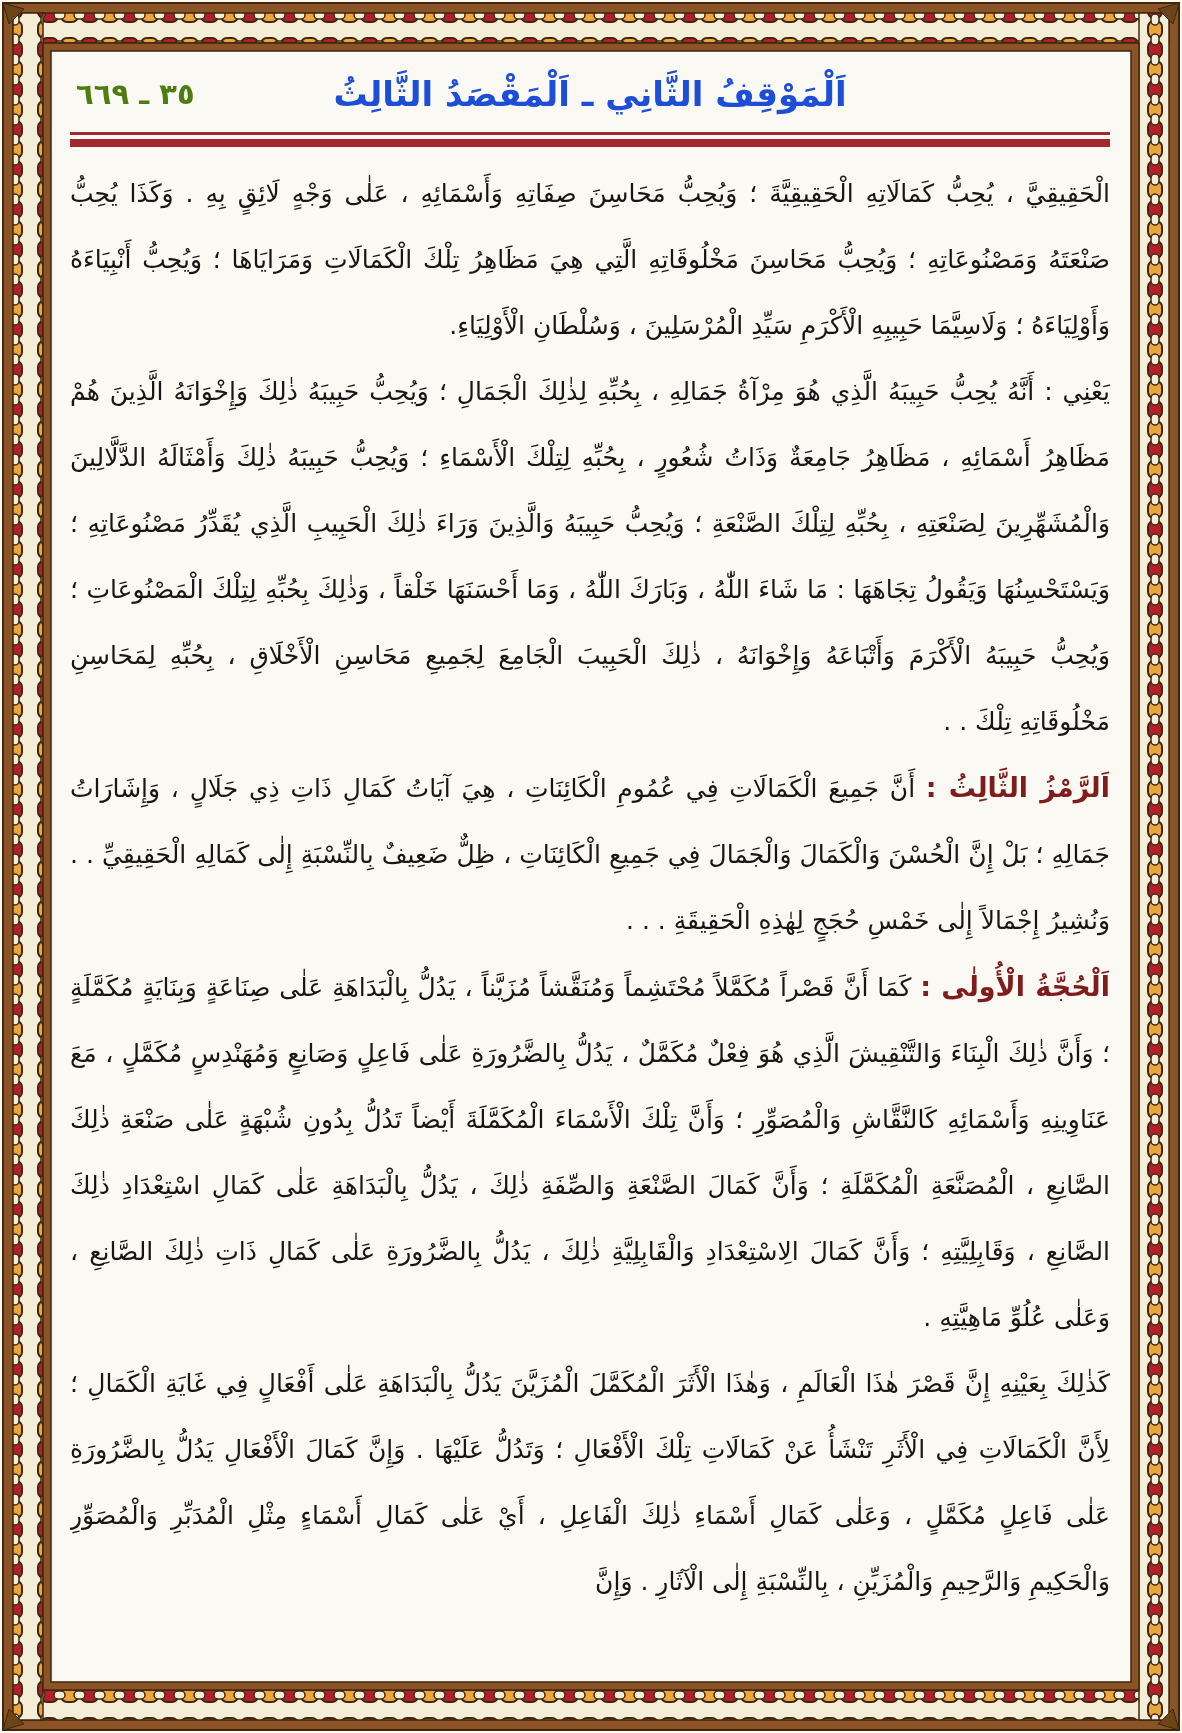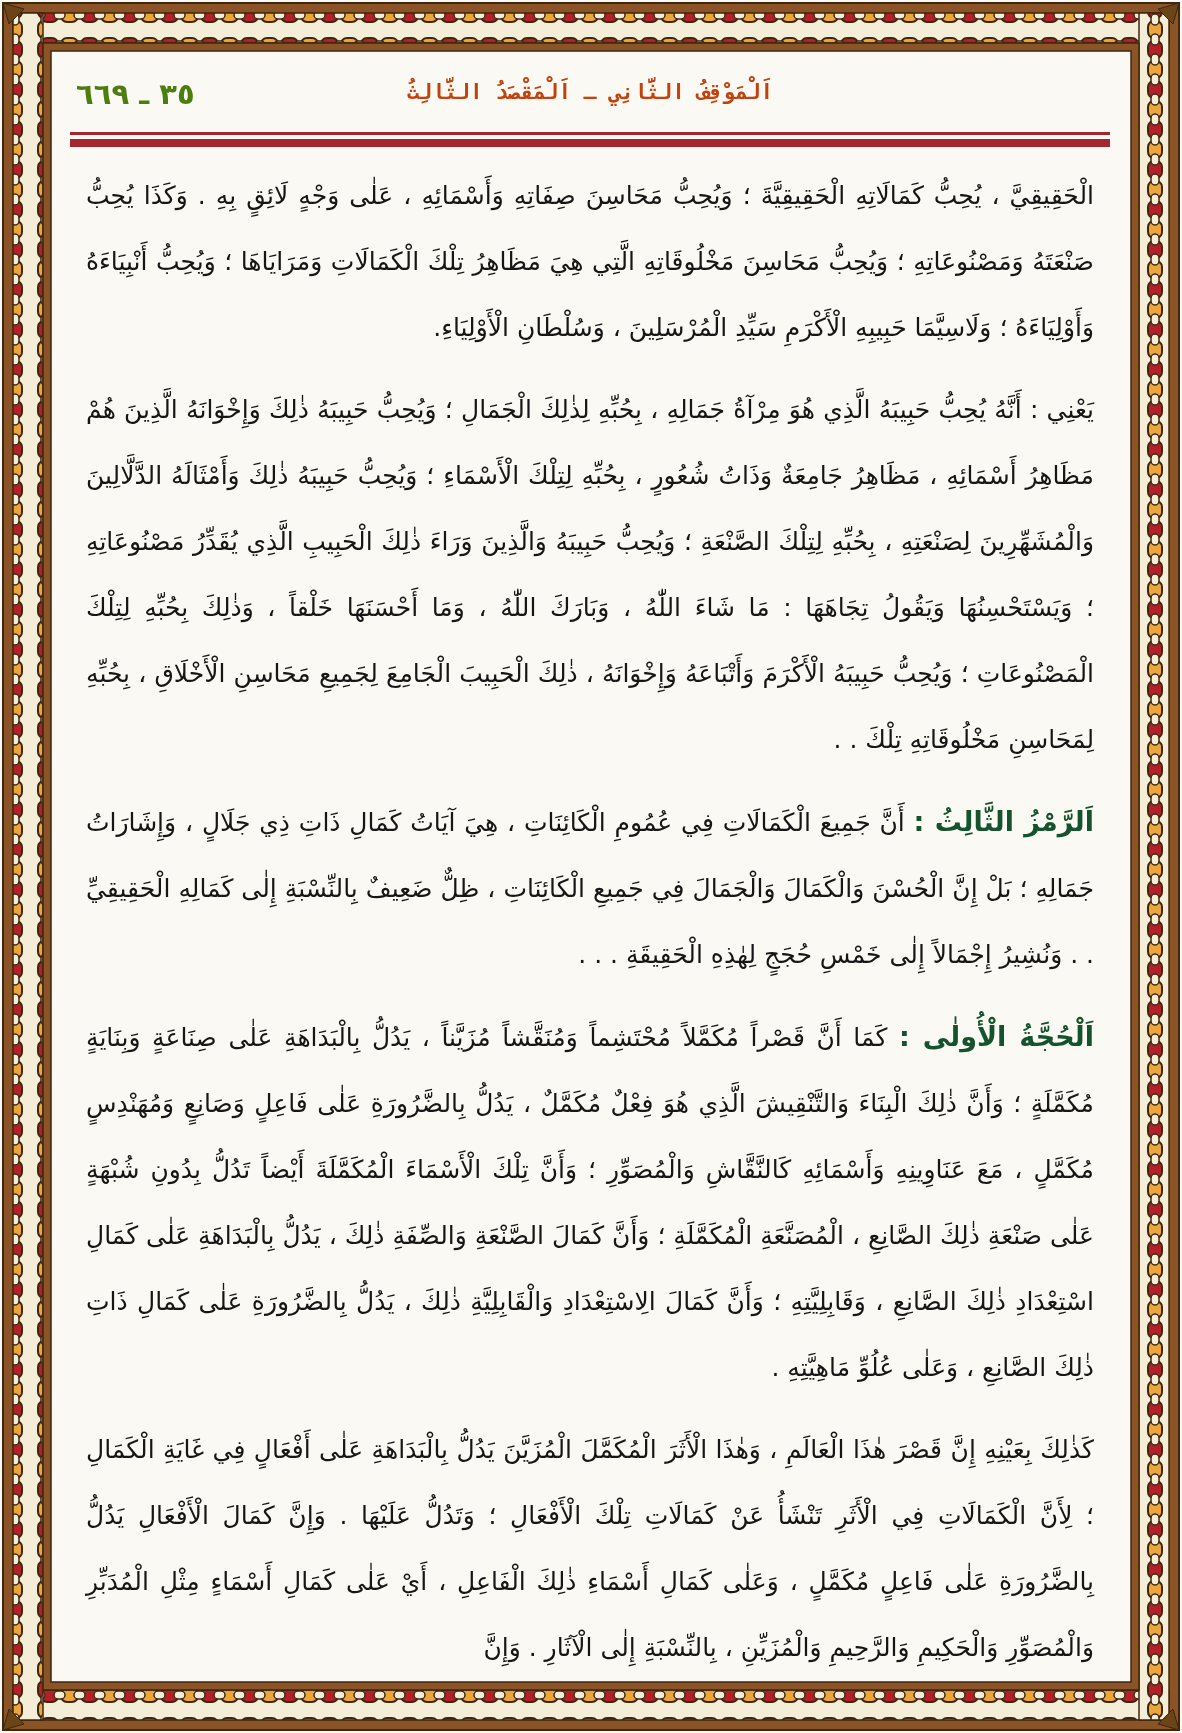--- a/index.html
+++ b/index.html
@@ -29,26 +29,25 @@
     bottom: 66px;
     direction: rtl;
     overflow: hidden;
   }
   .page-header {
     position: relative;
     height: 64px;
   }
   .page-title {
     text-align: center;
-    font-size: 21px;
+    font-size: 34px;
     font-weight: bold;
-    color: #c2410c;
+    color: #1d4ed8;
     line-height: 64px;
     letter-spacing: 0.5px;
-    font-family: Liberation Mono, monospace;
   }
   .page-numbers {
     position: absolute;
     left: 6px;
     top: 0;
     font-size: 29px;
     font-weight: bold;
     color: #4d7c0f;
     line-height: 64px;
   }
@@ -59,25 +58,25 @@
     border-bottom: 8px solid #a2272f;
   }
   .body-text {
     margin-top: 14px;
     font-size: 25px;
     line-height: 66px;
     color: #161616;
     text-align: justify;
   }
   .body-text p {
-    margin: 16px;
+    margin: 0;
     padding: 0;
   }
   .lead {
-    color: #14532d;
+    color: #7f1d1d;
     font-weight: bold;
     font-size: 27px;
   }
 </style>
 </head>
 <body>
 
 <svg class="frame-svg" viewBox="0 0 1182 1733" xmlns="http://www.w3.org/2000/svg" aria-hidden="true">
   <defs>
     <pattern id="chainH" patternUnits="userSpaceOnUse" width="40" height="30">

